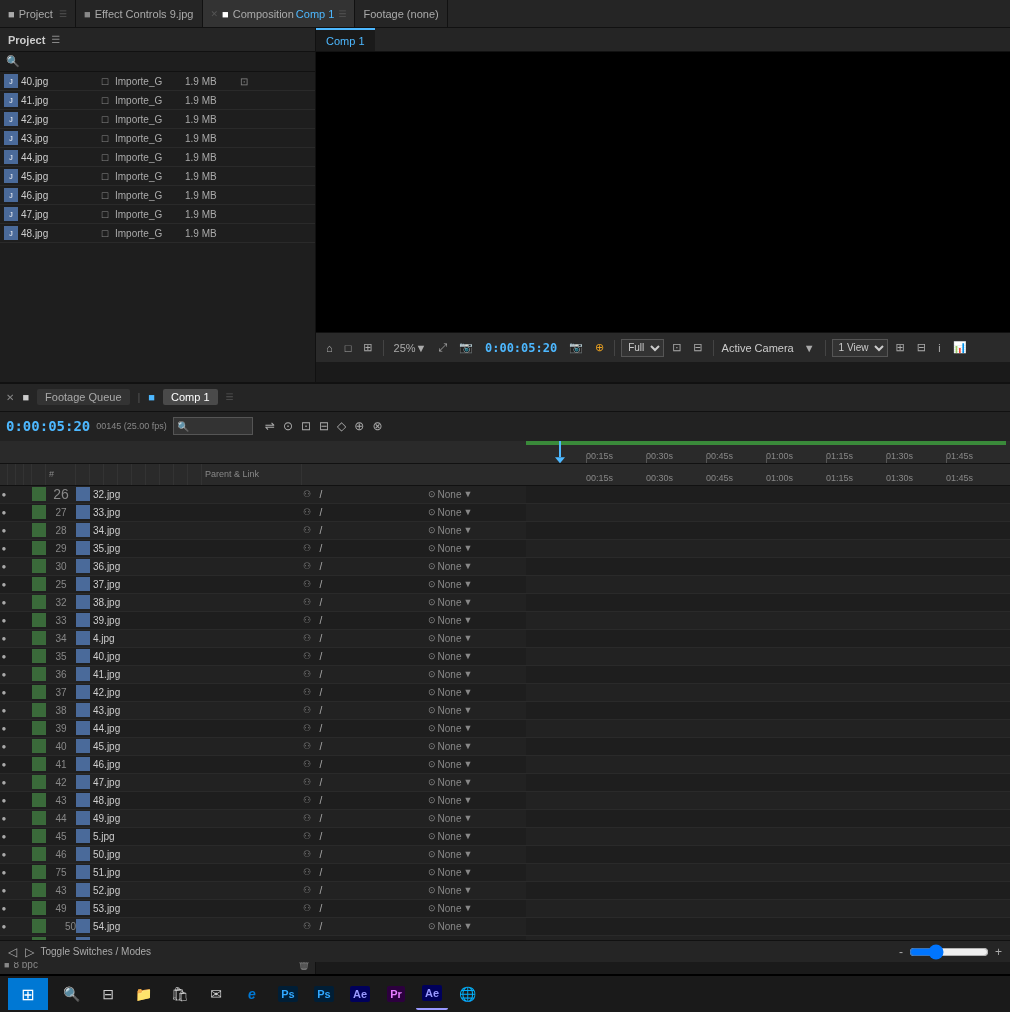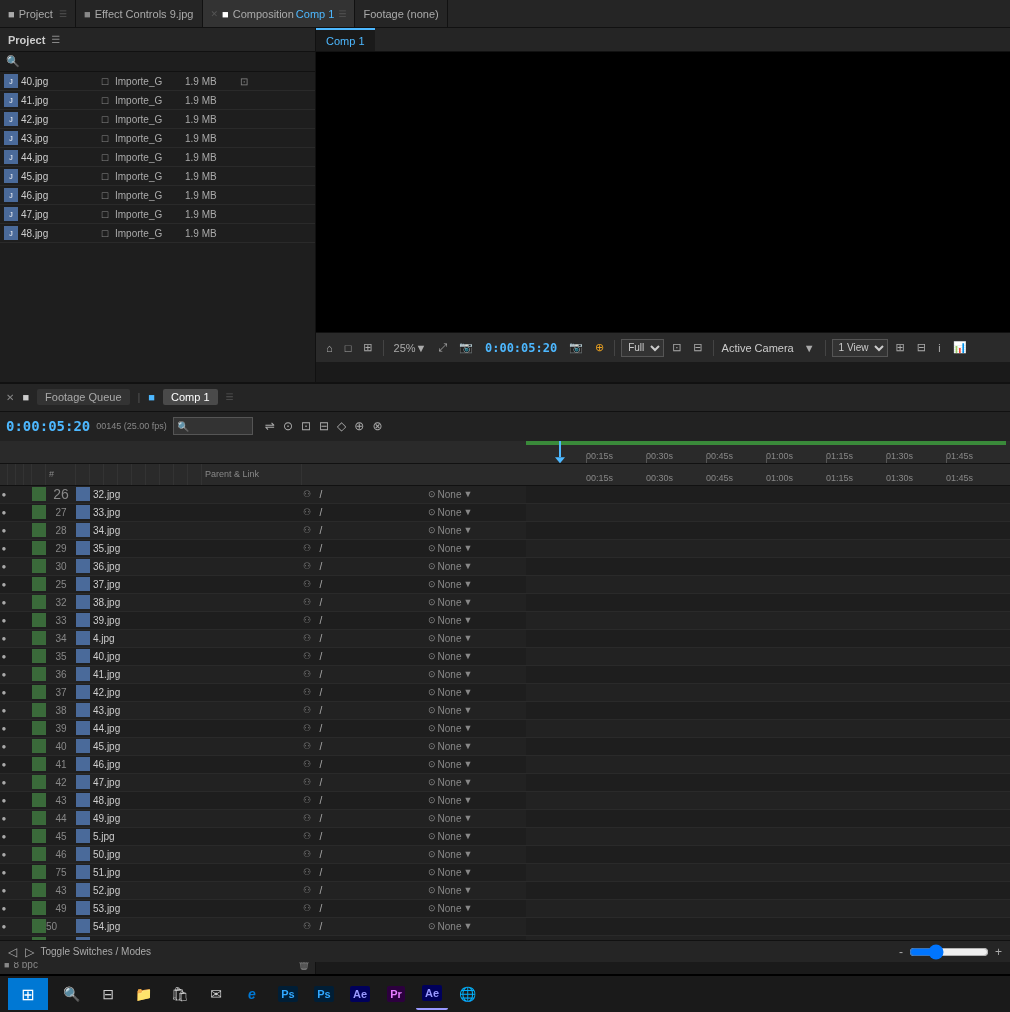--- a/index.html
+++ b/index.html
@@ -1377,21 +1377,21 @@
     </div>
   </div>
           <div class="layer-row">
     <div style="display:flex;align-items:center;width:8px;justify-content:center;">
               <span style="color:#aaa;font-size:8px;">●</span>
             </div>
     <div style="display:flex;align-items:center;width:8px;"></div>
     <div style="display:flex;align-items:center;width:8px;"></div>
     <div style="display:flex;align-items:center;width:8px;"></div>
     <div style="width:14px;height:14px;background:#3a6a3a;flex-shrink:0;"></div>
-    <div style="width:30px;color:#888;font-size:10px;text-align:left;flex-shrink:0;">50</div>
+    <div style="width:30px;color:#888;font-size:10px;text-align:right;flex-shrink:0;">50</div>
     <div style="width:14px;height:14px;background:#4a6a9a;flex-shrink:0;margin-right:3px;"></div>
     <div style="flex:1;color:#ccc;font-size:10px;overflow:hidden;text-overflow:ellipsis;white-space:nowrap;">54.jpg</div>
     <div style="width:14px;display:flex;align-items:center;justify-content:center;">
               <span style="color:#888;font-size:9px;">⚇</span>
             </div>
     <div style="width:14px;display:flex;align-items:center;justify-content:center;">
               <span style="color:#aaa;font-size:10px;">/</span>
             </div>
     <div style="width:14px;"></div>
     <div style="width:14px;"></div>

